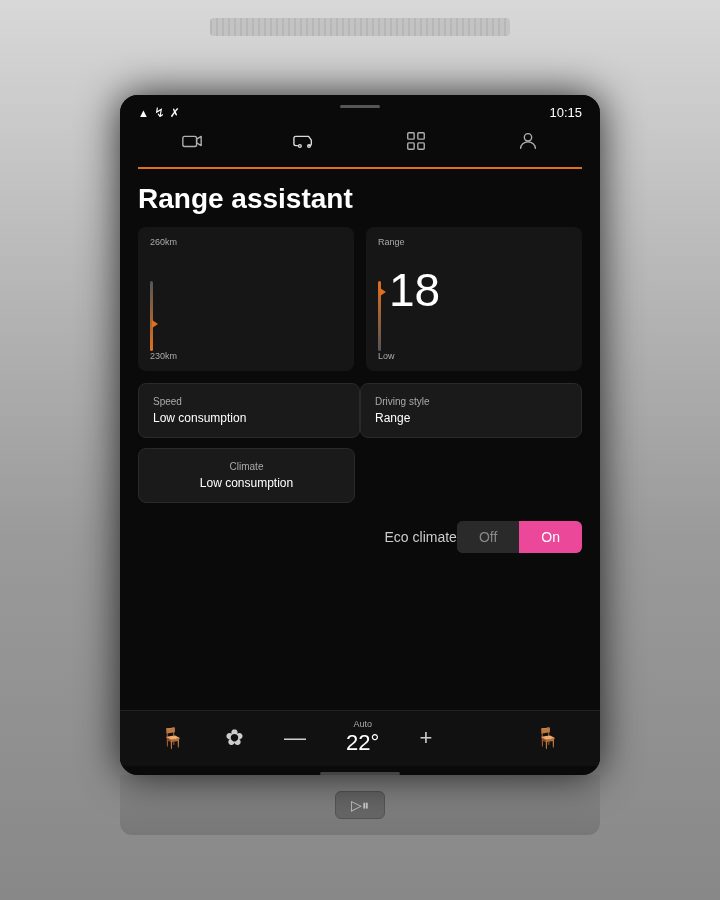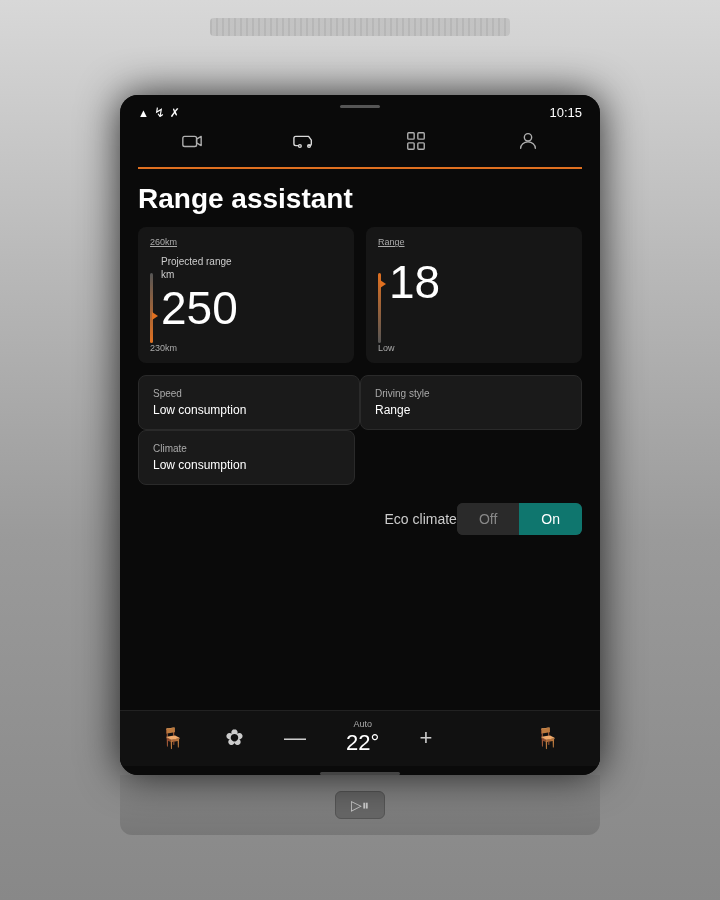--- a/index.html
+++ b/index.html
@@ -153,22 +153,21 @@
       flex: 1;
       background: #161616;
       border-radius: 8px;
       padding: 10px 12px;
       position: relative;
     }
 
     .gauge-label-top {
       color: #aaa;
       font-size: 9px;
-      margin-bottom: 8px;
-      text-decoration: underline;
+      margin-bottom: 16px;
     }
 
     .gauge-title {
       color: #ccc;
       font-size: 10px;
       line-height: 1.3;
       margin-bottom: 2px;
     }
 
     .gauge-value {
@@ -233,28 +232,30 @@
       font-size: 12px;
       font-weight: 400;
     }
 
     
     .cards-row-1 {
       display: grid;
       grid-template-columns: 1fr 1fr;
       gap: 0;
       flex-shrink: 0;
+      margin-bottom: 10px;
     }
 
     .cards-row-2 {
       display: grid;
       grid-template-columns: 1fr 1fr;
       gap: 10px;
       flex-shrink: 0;
       margin-bottom: 14px;
+      text-align: center;
     }
 
     
     .eco-row {
       display: flex;
       align-items: center;
       justify-content: flex-end;
       padding: 4px 0 8px;
       flex-shrink: 0;
     }
@@ -280,21 +281,21 @@
       background: transparent;
     }
 
     .toggle-btn.off {
       color: #888;
       background: #2a2a2a;
     }
 
     .toggle-btn.on {
       color: #fff;
-      background: #0f766e;
+      background: #ec4899;
     }
 
     
     .bottom-bar {
       background: #111;
       border-top: 1px solid #222;
       padding: 8px 20px 10px;
       display: flex;
       align-items: center;
       justify-content: space-around;
@@ -431,27 +432,20 @@
 
           <div class="page-title">Range assistant</div>
 
           <div class="gauges-row">
 
             <div class="gauge-card">
               <div class="gauge-label-top">260km</div>
               <div class="gauge-inner">
                 <div class="vertical-bar">
                   <div class="bar-arrow"></div>
-                </div>
-                <div class="gauge-text-area">
-                  <div class="gauge-title">
-                    <span>Projected range</span><br>
-                    <span>km</span>
-                  </div>
-                  <div class="gauge-value">250</div>
                 </div>
               </div>
               <div class="gauge-label-bottom">230km</div>
             </div>
 
             <div class="gauge-card">
               <div class="gauge-label-top">Range</div>
               <div class="gauge-inner">
                 <div class="vertical-bar" style="background: linear-gradient(to bottom, #e07020 0%, #555 100%);">
                   <div class="bar-arrow" style="top: 10%;"></div>

